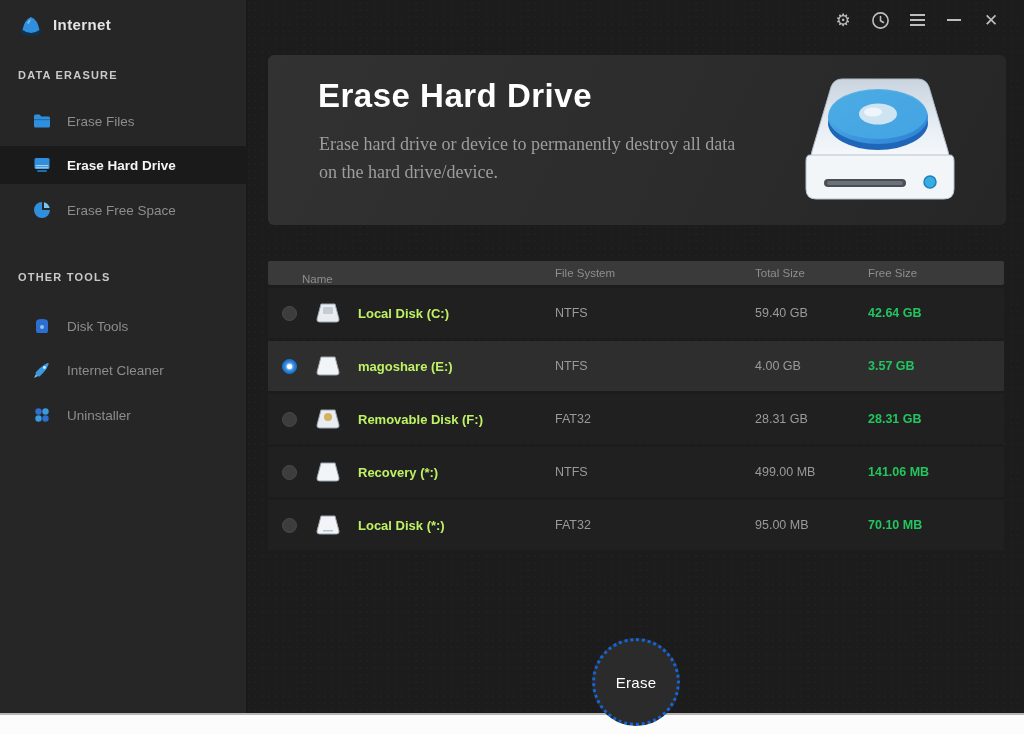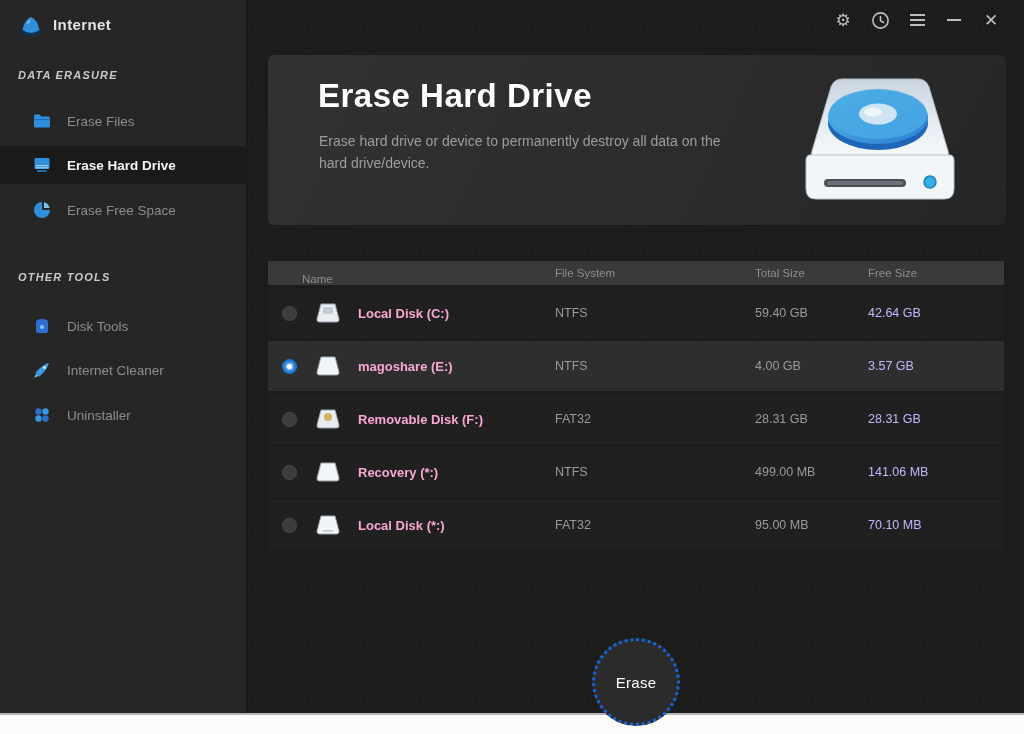--- a/index.html
+++ b/index.html
@@ -17,21 +17,21 @@
   .bottom-strip { position:absolute; left:0; top:713px; width:1024px; height:21px;
     background:#fcfcfc; border-top:2px solid #b5b5b5; }
 
   
   .sidebar { position:absolute; left:0; top:0; width:248px; height:713px;
     background:#272626; border-right:2px solid #191919; }
   .logo-row { position:absolute; left:18px; top:10px; height:28px;
     display:flex; align-items:center; gap:9px; }
   .logo-title { color:#e3e3e3; font-size:15px; font-weight:bold; letter-spacing:.4px; }
   .section-label { position:absolute; left:18px; color:#c9c9c9; font-size:11px;
-    font-weight:bold; letter-spacing:1.2px;font-style:italic; }
+    font-weight:bold; letter-spacing:1.2px; }
   .sec-1 { top:69px; } .sec-2 { top:271px; }
   .side-item { position:absolute; left:0; width:248px; height:38px;
     display:flex; align-items:center; gap:15px; padding-left:32px;
     color:#8d8d8d; font-size:13.5px; cursor:pointer; }
   .side-item .sicon { width:20px; height:20px; flex:0 0 20px; display:flex; }
   .side-item.selected { background:#1a1a1a; color:#f5f5f5; font-weight:bold; }
   .it-0 { top:102px; } .it-1 { top:146px; } .it-2 { top:191px; }
   .it-3 { top:307px; } .it-4 { top:351px; } .it-5 { top:396px; }
 
   
@@ -47,36 +47,36 @@
   
   .banner { position:absolute; left:268px; top:55px; width:738px; height:170px;
     border-radius:6px; overflow:hidden;
     background:
       linear-gradient(115deg, rgba(255,255,255,0.025) 0%, transparent 45%),
       linear-gradient(295deg, rgba(0,0,0,0.16) 0%, transparent 50%),
       #2e2d2d; }
   .banner-title { position:absolute; left:50px; top:22px; color:#ffffff;
     font-size:33px; font-weight:bold; letter-spacing:.5px; }
   .banner-sub { position:absolute; left:51px; top:76px; width:420px;
-    color:#9d9d9d; font-size:14px; line-height:1.55; }
+    color:#9d9d9d; font-size:18px; line-height:1.55;font-family:Liberation Serif, serif; }
   .banner-art { position:absolute; right:36px; top:10px; }
 
   
   .drive-table { position:absolute; left:268px; top:261px; width:736px; }
   .thead { height:24px; background:#3a3a3a; border-radius:2px;
     display:flex; align-items:center; color:#8e8e8e; font-size:11.5px; }
   .tr { height:50px; margin-top:3px; background:#212020; display:flex;
     align-items:center; cursor:pointer; }
   .tr.selected { background:#2e2e2e; }
   .c-name  { width:287px; display:flex; align-items:center; padding-left:14px; }
   .c-fs    { width:200px; color:#9a9a9a; font-size:12.5px; }
   .c-total { width:113px; color:#9a9a9a; font-size:12.5px; }
-  .c-free  { width:136px; color:#c4b5fd; font-size:12.5px; font-weight:normal; }
+  .c-free  { width:136px; color:#22c55e; font-size:12.5px; font-weight:bold; }
   .thead .c-name { padding-left:34px; color:#8e8e8e; font-size:11.5px;margin-top:12px; }
-  .name-label { color:#f9a8d4; font-size:13px; font-weight:600; }
+  .name-label { color:#bef264; font-size:13px; font-weight:600; }
   .radio { width:15px; height:15px; border-radius:50%; background:#3d3d3d;
     border:1px solid #4a4a4a; margin-right:16px; flex:0 0 15px; position:relative; }
   .tr.selected .radio { background:#1878d6; border-color:#1878d6; }
   .tr.selected .radio::after { content:""; position:absolute; left:4px; top:4px;
     width:5px; height:5px; border-radius:50%; background:#ffffff;
     box-shadow:0 0 3px 1px rgba(255,255,255,.8); }
   .drive-ico { margin-right:15px; display:flex; }
 
   
   .erase-btn { position:absolute; left:592px; top:638px; width:88px; height:88px;

